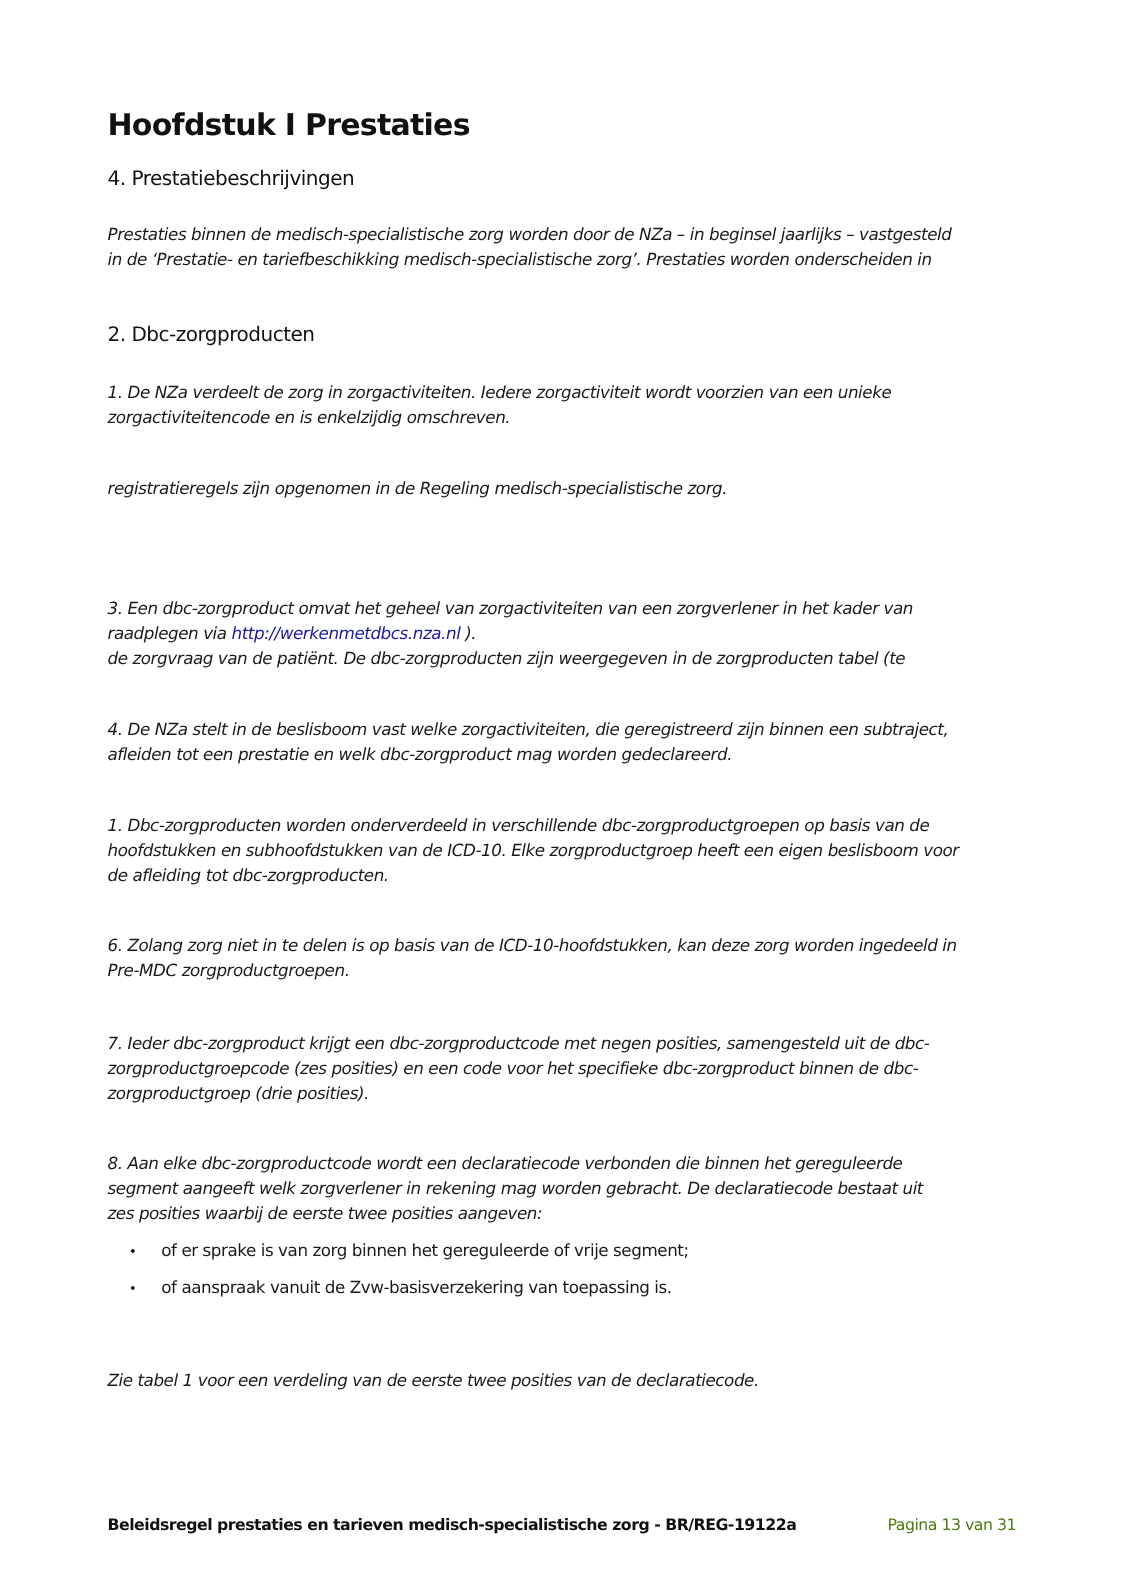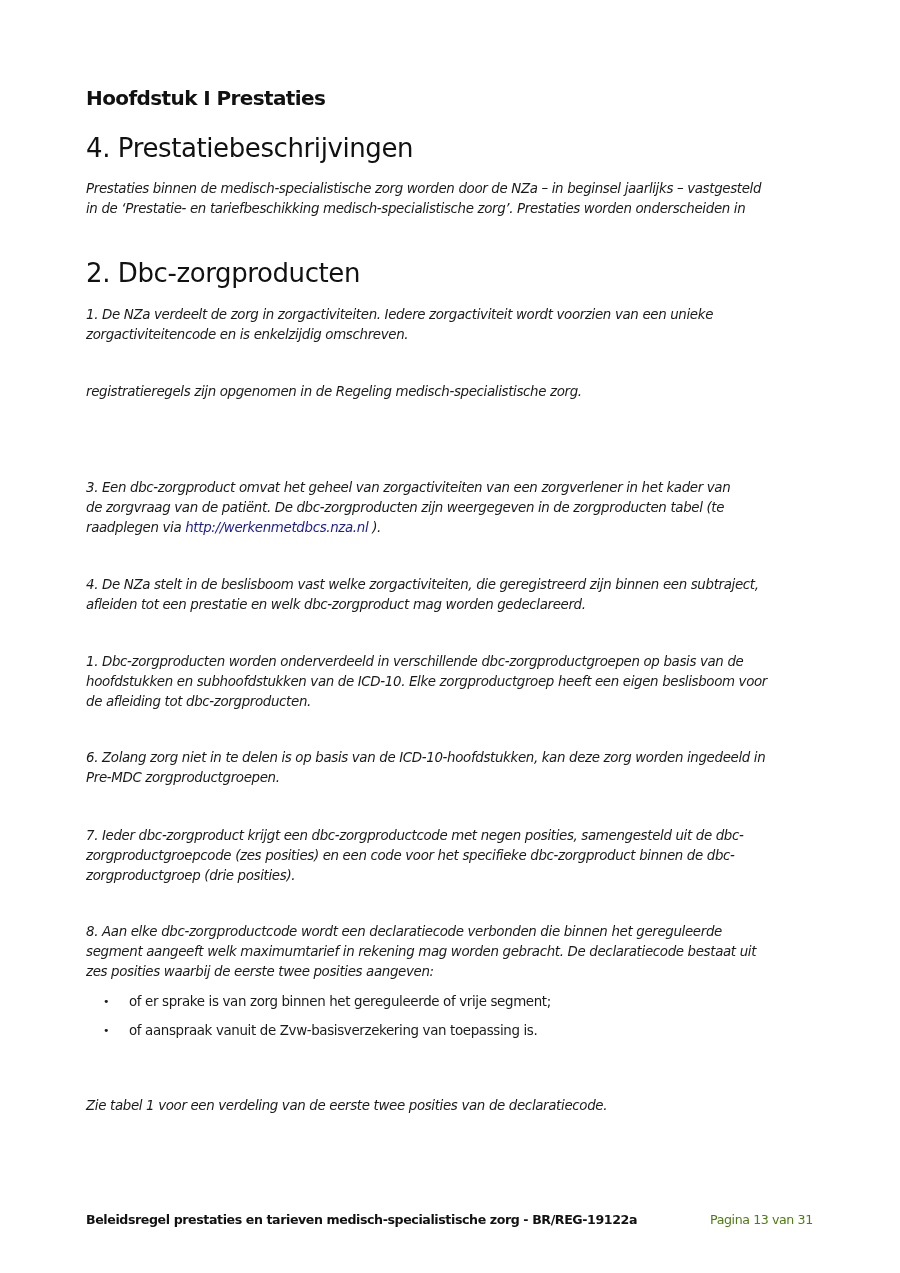--- a/index.html
+++ b/index.html
@@ -1,21 +1,21 @@
 <!DOCTYPE html>
 <html><head>
 <meta charset="utf-8">
 <style>
   html, body { margin: 0; padding: 0; background: #ffffff; }
   body { width: 900px; height: 1273px; position: relative; overflow: hidden;
          font-family: "DejaVu Sans", sans-serif; color: #1a1a1a; }
   .page { position: absolute; left: 86px; top: 0; width: 730px; }
-  .chapter-title { position: absolute; top: 86px; left: 0; font-size: 20px; font-weight: bold;
+  .chapter-title { position: absolute; top: 86px; left: 0; font-size: 24px; font-weight: bold;
                    letter-spacing: -0.6px; color: #111; white-space: nowrap; }
-  .section-title { position: absolute; left: 0; font-size: 26px; font-weight: normal;
+  .section-title { position: absolute; left: 0; font-size: 16px; font-weight: normal;
                    letter-spacing: -0.4px; color: #111; white-space: nowrap; }
   .para { position: absolute; left: 0; width: 740px; font-size: 13.4px; line-height: 20px;
           letter-spacing: -0.35px; color: #1a1a1a; }
   .para span.line { display: block; white-space: nowrap; font-style: italic; }
   .link { color: #1a1aa0; text-decoration: none; font-family: "DejaVu Sans", sans-serif; }
   .bullets { position: absolute; left: 0; width: 740px; margin: 0; padding: 0; list-style: none;
              font-size: 13.4px; letter-spacing: -0.35px; }
   .bullets li { position: relative; padding-left: 43px; height: 29px; line-height: 20px; white-space: nowrap; }
   .bullets li .dot { position: absolute; left: 17px; top: 0; font-size: 11px; }
   .footer-left { position: absolute; left: 0; top: 1212px; font-size: 12.6px; letter-spacing: -0.4px;
@@ -43,22 +43,22 @@
     <span class="line">1. De NZa verdeelt de zorg in zorgactiviteiten. Iedere zorgactiviteit wordt voorzien van een unieke</span>
     <span class="line">zorgactiviteitencode en is enkelzijdig omschreven.</span>
   </div>
 
   <div class="para" style="top:382px">
     <span class="line">registratieregels zijn opgenomen in de Regeling medisch-specialistische zorg.</span>
   </div>
 
   <div class="para" style="top:478px">
     <span class="line">3. Een dbc-zorgproduct omvat het geheel van zorgactiviteiten van een zorgverlener in het kader van</span>
+    <span class="line"><span>raadplegen via </span><a class="link">http://werkenmetdbcs.nza.nl</a><span> ).</span></span>
     <span class="line">de zorgvraag van de patiënt.  De dbc-zorgproducten zijn weergegeven in de zorgproducten tabel (te</span>
-    <span class="line"><span>raadplegen via </span><a class="link">http://werkenmetdbcs.nza.nl</a><span> ).</span></span>
   </div>
 
   <div class="para" style="top:575px">
     <span class="line">4. De NZa stelt in de beslisboom vast welke zorgactiviteiten, die geregistreerd zijn binnen een subtraject,</span>
     <span class="line">afleiden tot een prestatie en welk dbc-zorgproduct mag worden gedeclareerd.</span>
   </div>
 
   <div class="para" style="top:652px">
     <span class="line">1. Dbc-zorgproducten worden onderverdeeld in verschillende dbc-zorgproductgroepen op basis van de</span>
     <span class="line">hoofdstukken en subhoofdstukken van de ICD-10. Elke zorgproductgroep heeft een eigen beslisboom voor</span>
@@ -71,21 +71,21 @@
   </div>
 
   <div class="para" style="top:826px">
     <span class="line">7. Ieder dbc-zorgproduct krijgt een dbc-zorgproductcode met negen posities, samengesteld uit de dbc-</span>
     <span class="line">zorgproductgroepcode (zes posities) en een code voor het specifieke dbc-zorgproduct binnen de dbc-</span>
     <span class="line">zorgproductgroep (drie posities).</span>
   </div>
 
   <div class="para" style="top:922px">
     <span class="line">8. Aan elke dbc-zorgproductcode wordt een declaratiecode verbonden die binnen het gereguleerde</span>
-    <span class="line">segment aangeeft welk maximumtarief in rekening mag worden gebracht. De declaratiecode bestaat uit</span>
+    <span class="line">segment aangeeft welk zorgverlener in rekening mag worden gebracht. De declaratiecode bestaat uit</span>
     <span class="line">zes posities waarbij de eerste twee posities aangeven:</span>
   </div>
 
   <ul class="bullets" style="top:992px">
     <li>
       <span class="dot">•</span>
       <span>of er sprake is van zorg binnen het gereguleerde of vrije segment;</span>
     </li>
     <li>
       <span class="dot">•</span>

